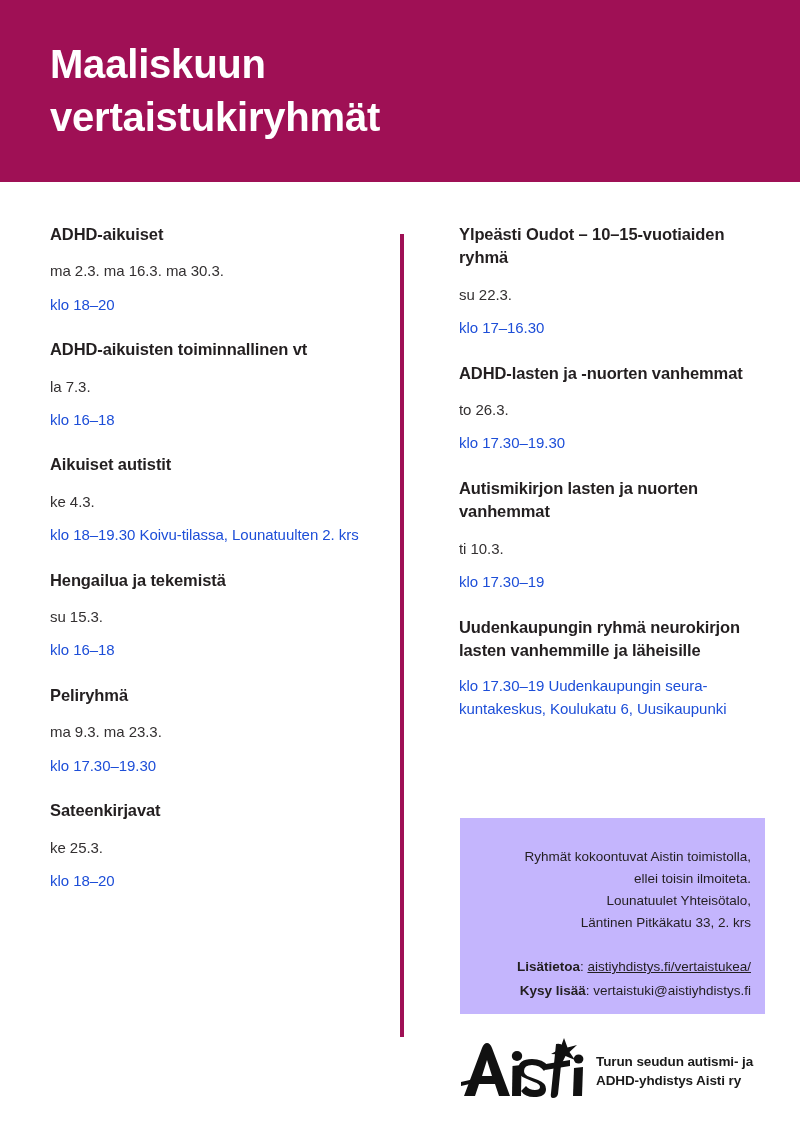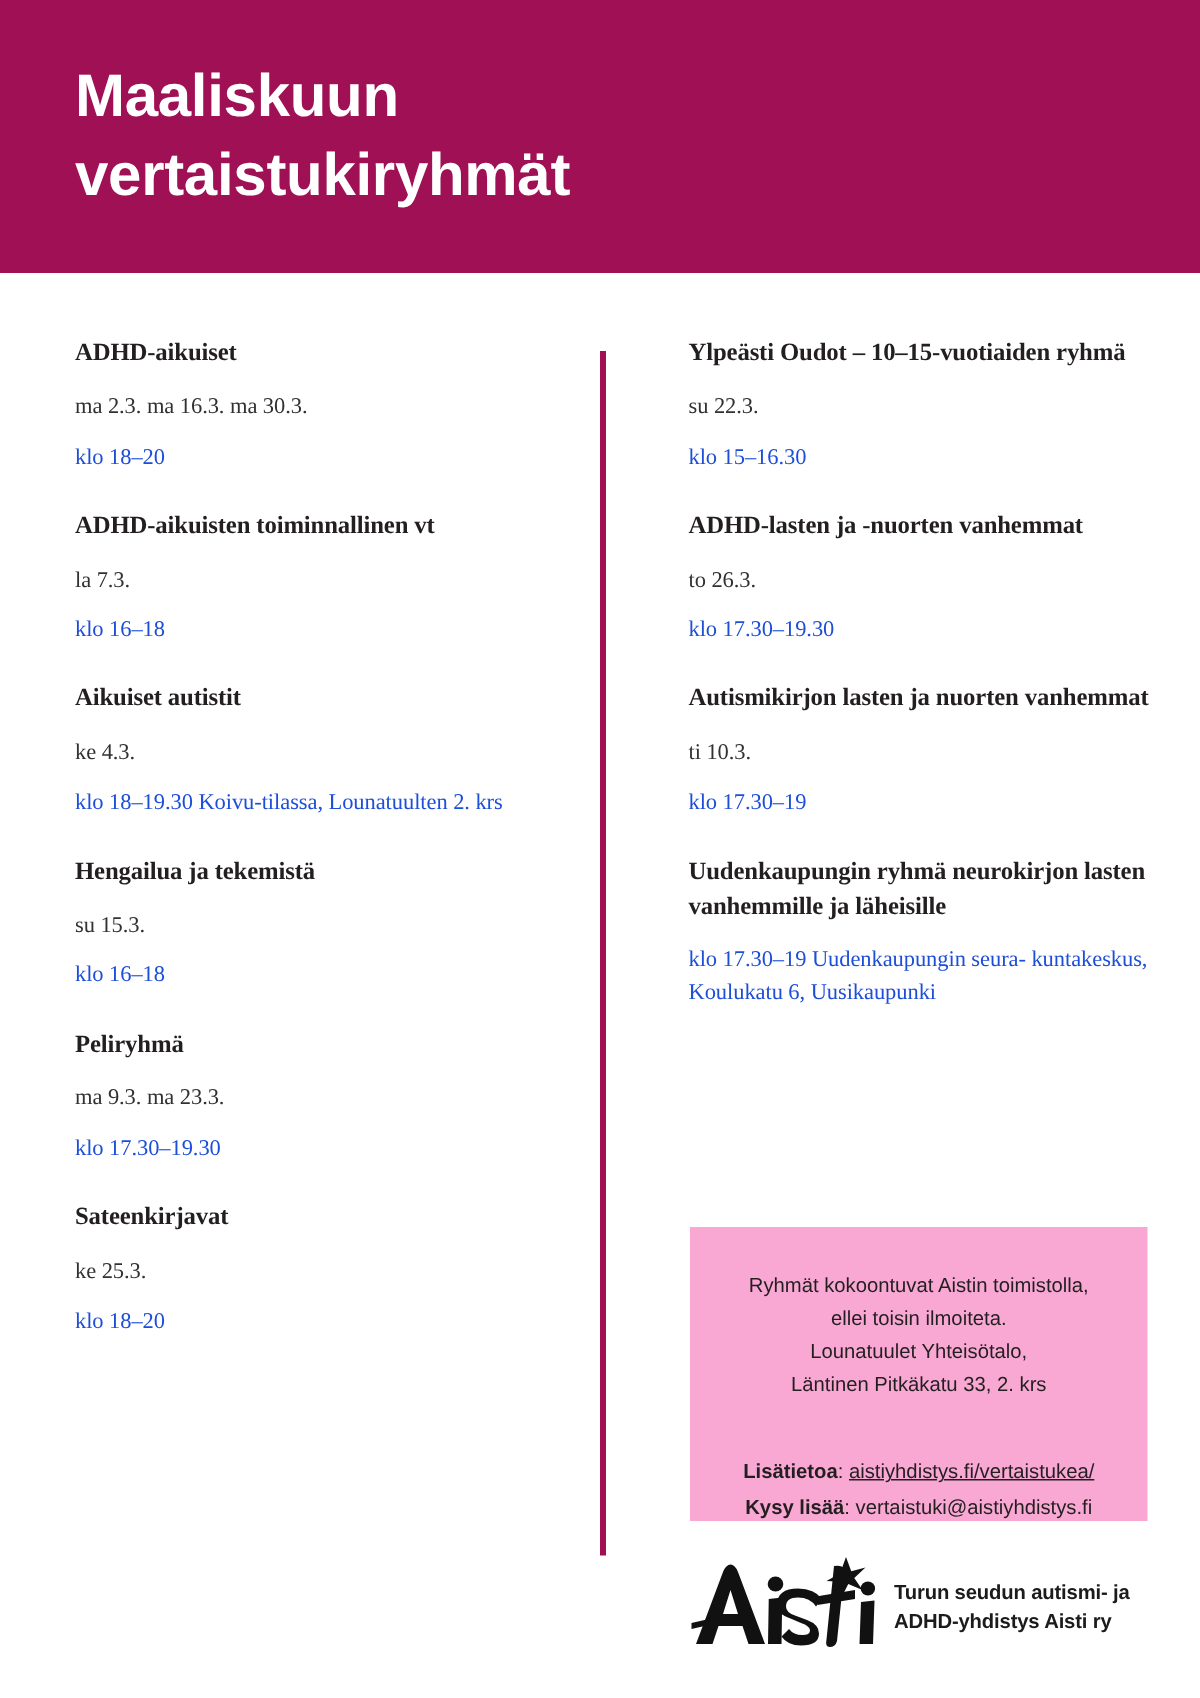--- a/index.html
+++ b/index.html
@@ -43,21 +43,20 @@
     white-space: pre-line;
   }
 
   
   .columns {
     position: absolute;
     left: 0;
     top: 182px;
     width: 684px;
     height: 950px;
-    font-family: Liberation Serif, serif;
   }
   .col {
     position: absolute;
     top: 0;
   }
   .col-left {
     left: 50px;
     width: 330px;
   }
   .col-right {
@@ -103,34 +102,34 @@
     letter-spacing: -0.05px;
   }
 
   
   .infobox {
     position: absolute;
     left: 460px;
     top: 818px;
     width: 305px;
     height: 196px;
-    background: #f9a8d4;
+    background: #c4b5fd;
     box-sizing: border-box;
     padding: 28px 14px 0 14px;
-    text-align: center;
+    text-align: right;
   }
   .infobox-venue {
     font-size: 13.5px;
     line-height: 1.62;
     color: #231f20;
     margin: 0;
     white-space: pre-line;
   }
   .infobox-links {
-    margin-top: 36px;
+    margin-top: 22px;
     font-size: 13.5px;
     line-height: 1.72;
     color: #231f20;
   }
   .infobox-links .lbl {
     font-weight: bold;
   }
   .infobox-links .url {
     text-decoration: underline;
   }
@@ -226,21 +225,21 @@
       </div>
 
     </div>
 
     <div class="col col-right">
 
       <div class="group first">
         <div class="group-title">Ylpeästi Oudot –
 10–15-vuotiaiden ryhmä</div>
         <div class="group-dates">su 22.3.</div>
-        <div class="group-time">klo 15–16.30</div>
+        <div class="group-time">klo 17–16.30</div>
       </div>
 
       <div class="group">
         <div class="group-title">ADHD-lasten ja -nuorten vanhemmat</div>
         <div class="group-dates">to 26.3.</div>
         <div class="group-time">klo 17.30–19.30</div>
       </div>
 
       <div class="group">
         <div class="group-title">Autismikirjon lasten ja nuorten vanhemmat</div>

